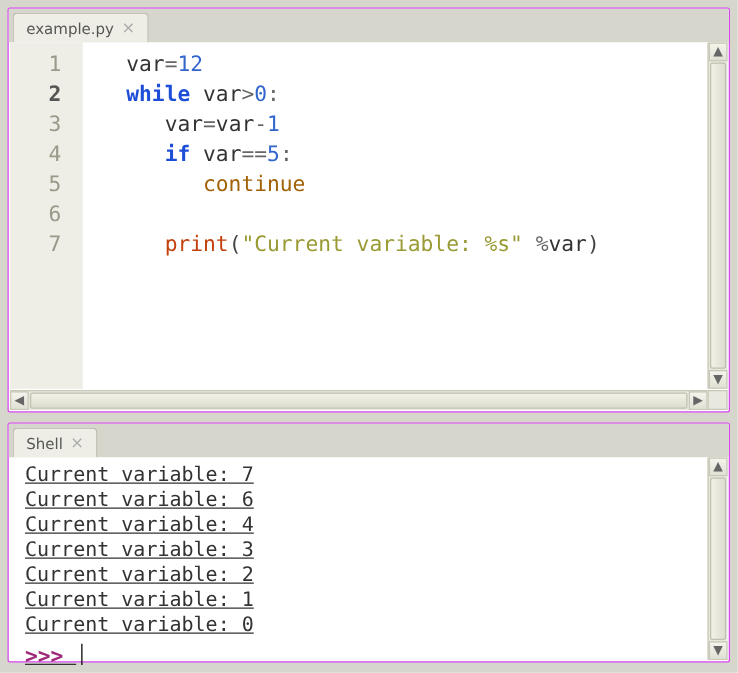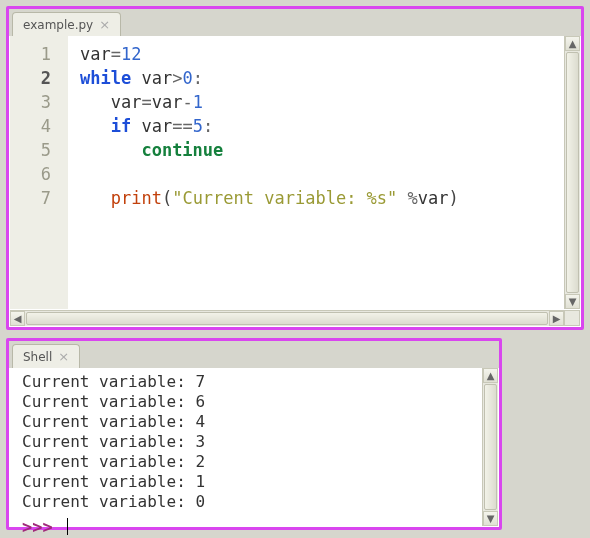--- a/index.html
+++ b/index.html
@@ -6,30 +6,30 @@
   html, body {
     margin: 0; padding: 0;
     width: 590px; height: 538px;
     font-family: "DejaVu Sans", Arial, sans-serif;
     background: #d6d6cd;
     overflow: hidden;
   }
   .panel {
     position: absolute;
     background: #fff;
-    border: 3px solid #d946ef;
+    border: 1px solid #d946ef;
     border-radius: 2px;
   }
   .editor-panel {
     left: 6px; top: 6px;
     width: 578px; height: 324px;
   }
   .shell-panel {
     left: 6px; top: 338px;
-    width: 496px; height: 192px;
+    width: 578px; height: 192px;
   }
 
   .tabbar {
     height: 27px;
     background: #d6d6cd;
     display: flex;
     align-items: flex-end;
   }
   .tab {
     margin-left: 3px;
@@ -98,27 +98,28 @@
   }
 
   .code {
     flex: 1;
     padding: 6px 0 0 12px;
     font-family: "DejaVu Sans Mono", "Consolas", monospace;
     font-size: 17px;
     white-space: pre;
     color: #333;
     position: relative;
+    margin-left: 23px;
   }
   .code .line {
     height: 24px;
     line-height: 24px;
   }
   .kw { color: #1d4ed8; font-weight: bold; }
-  .kw2 { color: #15803d; font-weight: bold; }
+  .kw2 { color: #a16207; font-weight: normal; }
   .num { color: #3366cc; }
   .name { color: #333; }
   .op { color: #666; }
   .func { color: #c2410c; }
   .str { color: #9a9a35; }
   .paren { color: #444; }
 
   
   .shell-body {
     position: absolute;
@@ -127,20 +128,21 @@
     background: #fff;
     display: flex;
   }
   .shell-text {
     flex: 1;
     padding: 4px 0 0 12px;
     font-family: "DejaVu Sans Mono", "Consolas", monospace;
     font-size: 16px;
     color: #333;
     white-space: pre;
+    text-decoration: underline;
   }
   .shell-text .out-line {
     height: 20px;
     line-height: 20px;
   }
   .shell-text .prompt-row {
     margin-top: 4px;
     height: 22px;
     line-height: 22px;
   }

